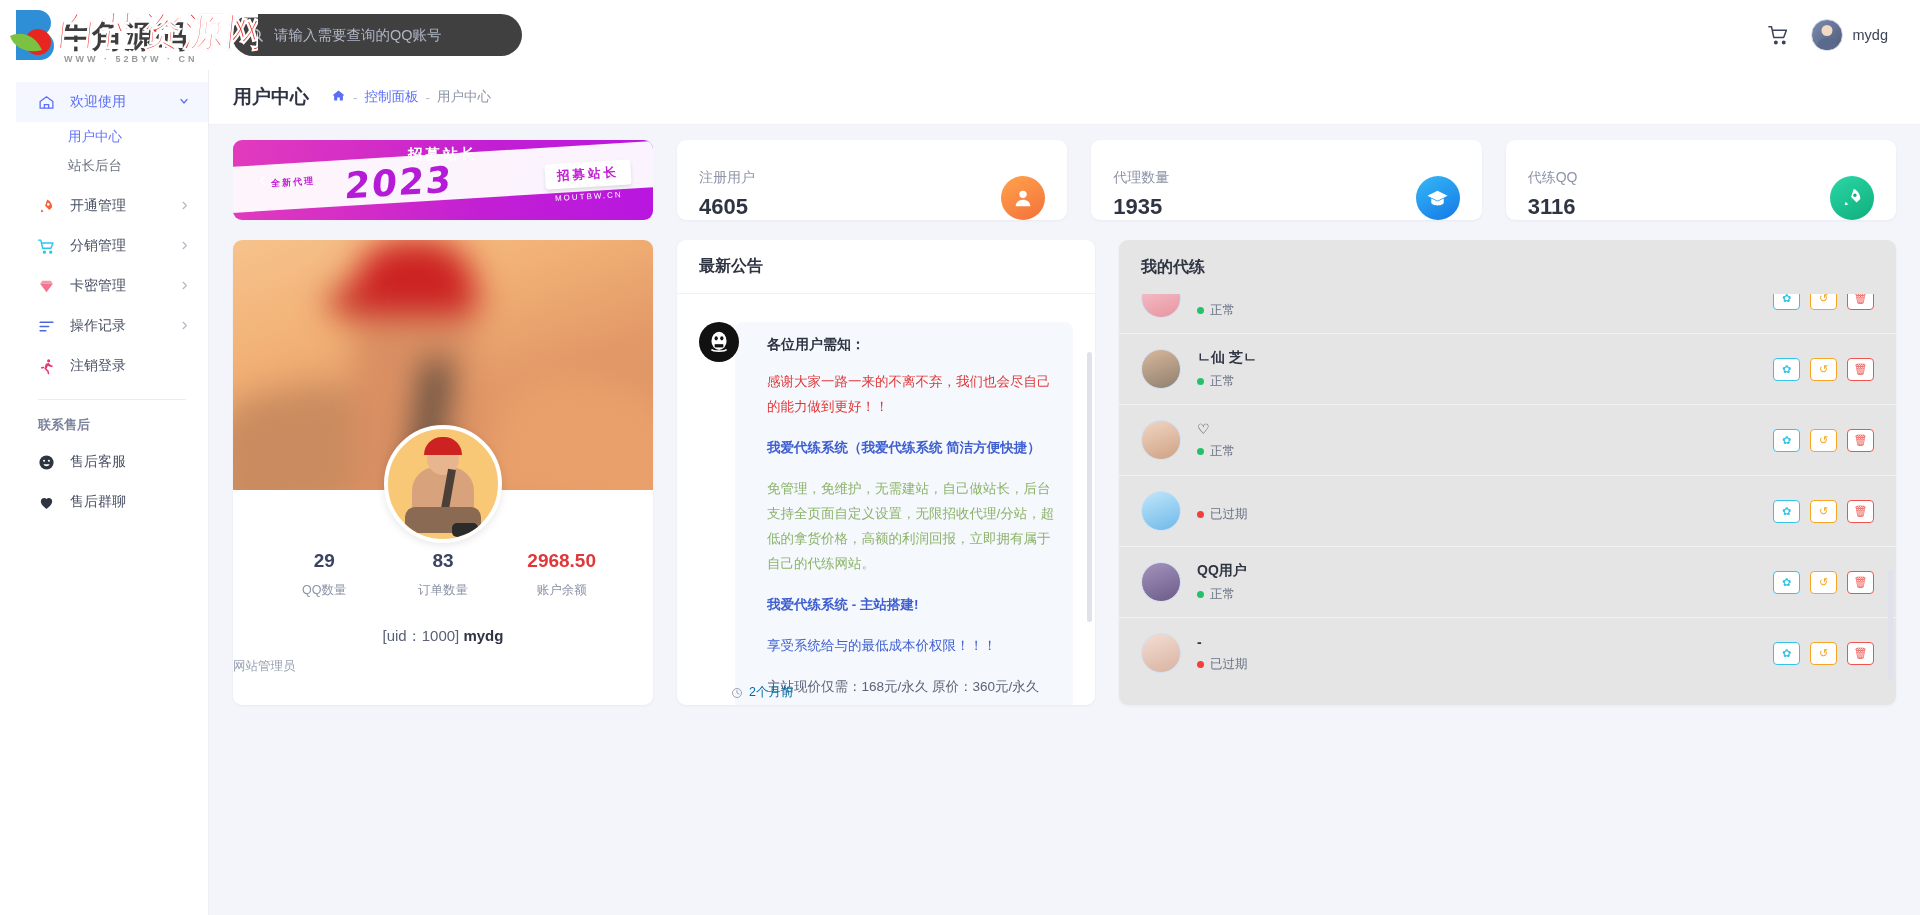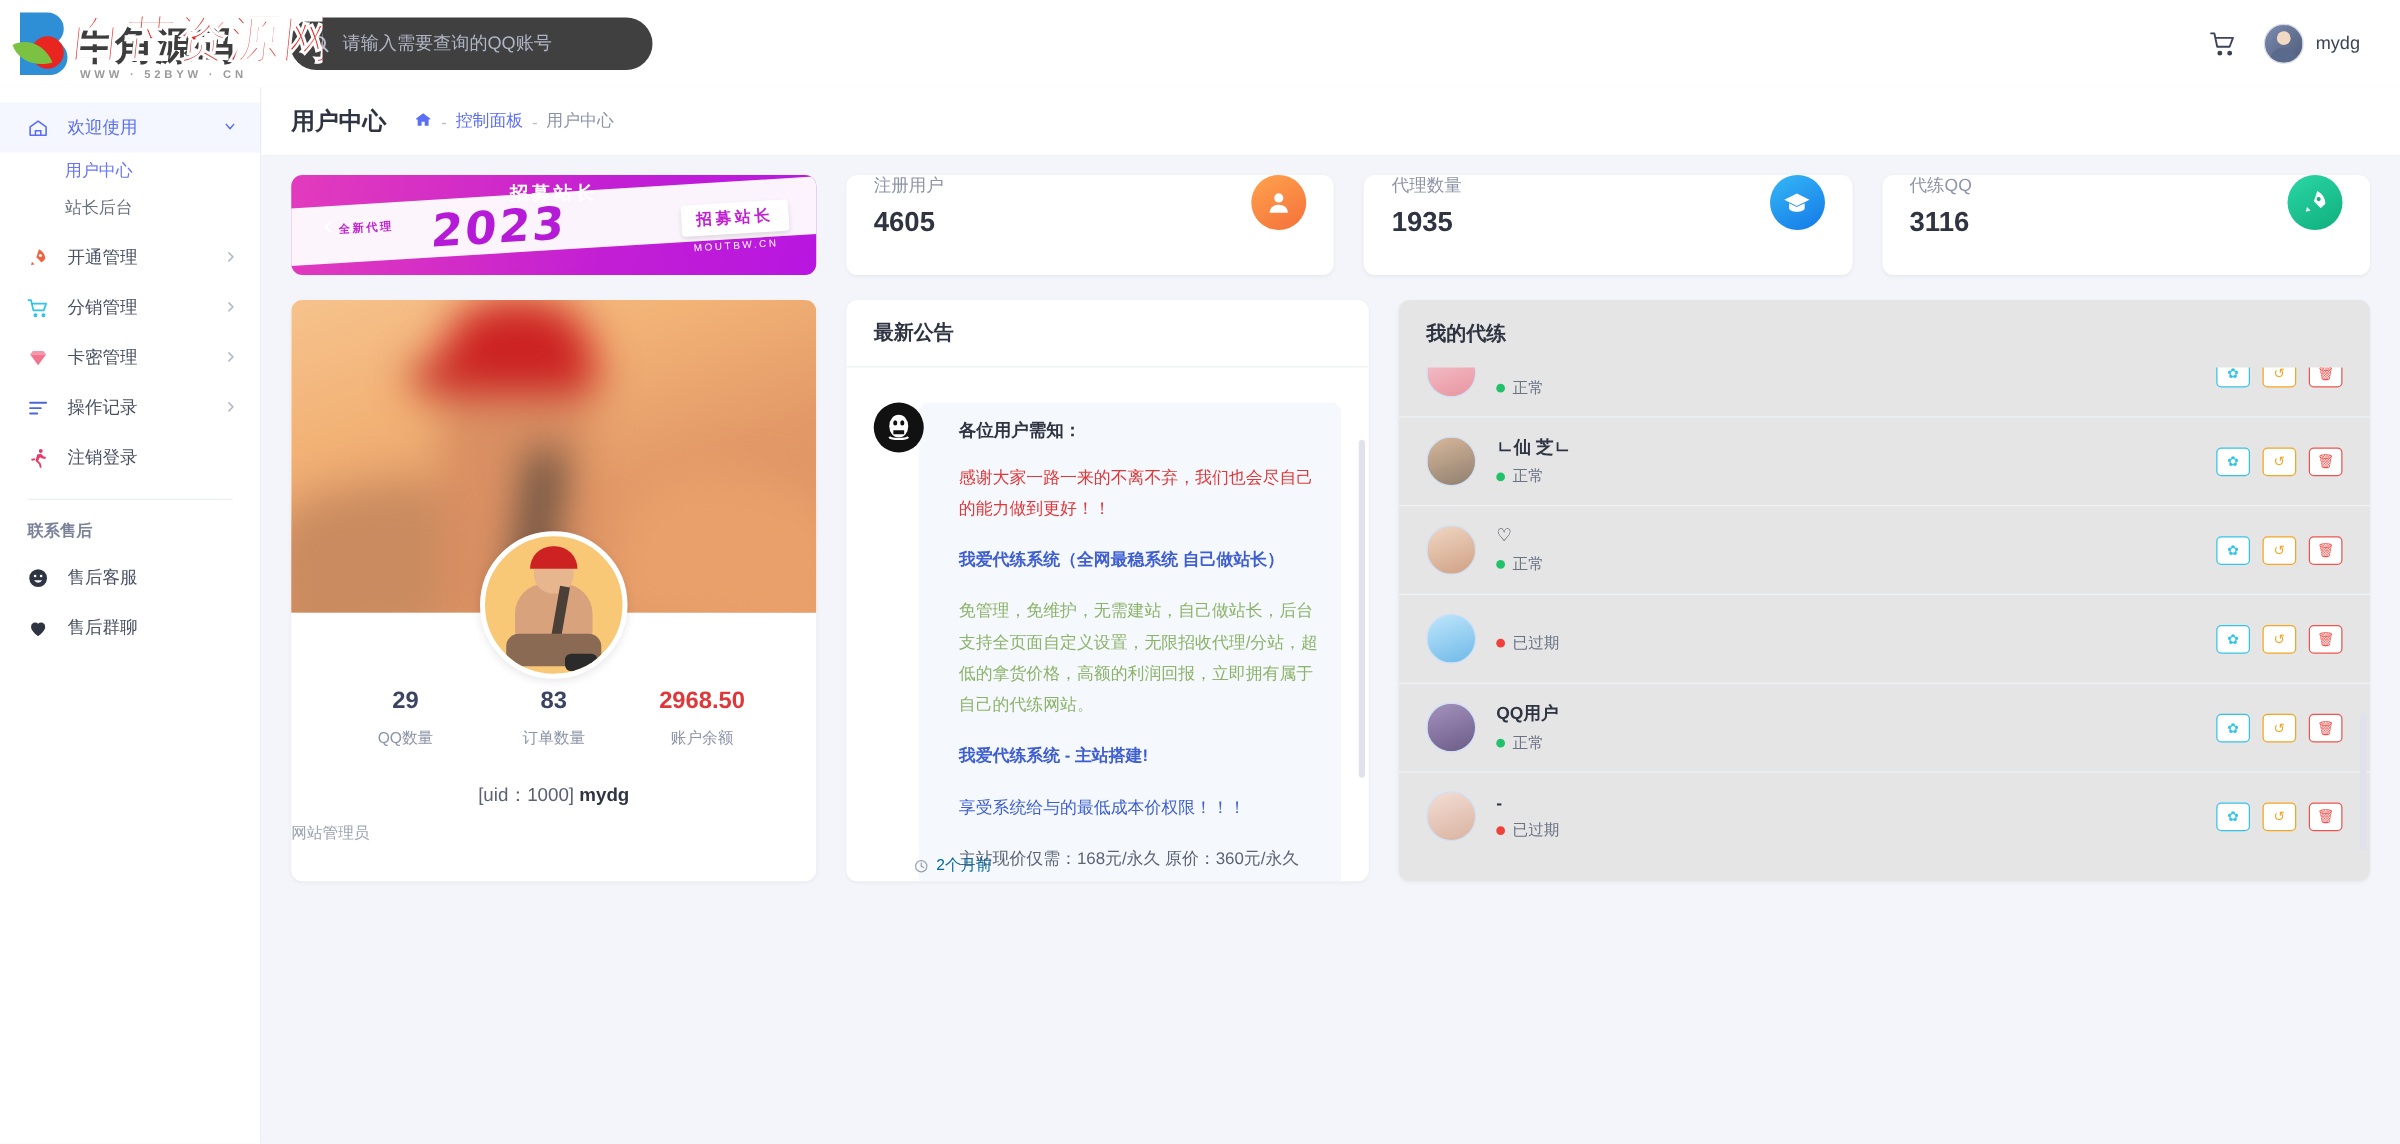--- a/index.html
+++ b/index.html
@@ -78,21 +78,21 @@
     content: ""; position: absolute; left: 50%; top: 18px;
     width: 22px; height: 18px; border-radius: 11px 11px 0 0;
     background: #5a6a8c; transform: translateX(-50%);
   }
   .user-name { font-size: 14.5px; color: #3c4257; }
 
   
   .sidebar {
     position: absolute; top: 70px; left: 0; width: 209px; height: 845px;
     background: #ffffff; border-right: 1px solid #eceef3;
-    padding-top: 12px; z-index: 20;
+    padding-top: 12px; z-index: 20; padding-left: 16px;
   }
   .nav-item {
     height: 40px; display: flex; align-items: center;
     padding: 0 0 0 22px; font-size: 14px; color: #4a5165;
     cursor: pointer; position: relative;
   }
   .nav-item.active { background: #f4f7ff; color: #5b6ef5; }
   .nav-icon {
     width: 22px; display: flex; align-items: center; justify-content: flex-start;
     flex-shrink: 0;
@@ -173,21 +173,21 @@
     transform: rotate(-3.5deg);
   }
   .promo-arrow {
     position: absolute; left: 26px; top: 50%; transform: translateY(-50%);
     color: #ffffff; font-size: 22px; opacity: .9; z-index: 3;
   }
 
   .stat-card {
     flex: 1; height: 80px; background: #ffffff; border-radius: 9px;
     box-shadow: 0 1px 3px rgba(40,45,70,.05);
-    display: flex; align-items: flex-start; justify-content: space-between;
+    display: flex; align-items: flex-end; justify-content: space-between;
     padding: 0 22px 0 22px;
   }
   .stat-label { font-size: 14px; color: #8d94a8; margin-bottom: 7px; }
   .stat-value { font-size: 22px; font-weight: 700; color: #2f3443; }
   .stat-icon {
     width: 44px; height: 44px; border-radius: 50%;
     display: flex; align-items: center; justify-content: center;
     color: #fff; flex-shrink: 0;
   }
 
@@ -651,21 +651,21 @@
               <ellipse cx="12" cy="11" rx="7" ry="8.4"></ellipse>
               <ellipse cx="9.4" cy="8.6" rx="1.5" ry="2" fill="#111"></ellipse>
               <ellipse cx="14.6" cy="8.6" rx="1.5" ry="2" fill="#111"></ellipse>
               <path d="M8 14h8v3H8z" fill="#111"></path>
               <path d="M5 19c1.5 2 12.5 2 14 0" stroke="#fff" stroke-width="1.6" fill="none"></path>
             </svg>
           </div>
           <div class="ann-bubble">
             <div class="ann-b1">各位用户需知：</div>
             <div class="ann-p c-red">感谢大家一路一来的不离不弃，我们也会尽自己的能力做到更好！！</div>
-            <div class="ann-p c-blue">我爱代练系统（全网最稳系统 自己做站长）</div>
+            <div class="ann-p c-blue">我爱代练系统（我爱代练系统 简洁方便快捷）</div>
             <div class="ann-p c-green">免管理，免维护，无需建站，自己做站长，后台支持全页面自定义设置，无限招收代理/分站，超低的拿货价格，高额的利润回报，立即拥有属于自己的代练网站。</div>
             <div class="ann-p c-blue">我爱代练系统 - 主站搭建!</div>
             <div class="ann-p c-blue2">享受系统给与的最低成本价权限！！！</div>
             <div class="ann-p c-gray">主站现价仅需：168元/永久  原价：360元/永久</div>
 
           </div>
         </div>
         <div class="ann-time">
           <svg width="12" height="12" viewBox="0 0 24 24" fill="none" stroke="#9aa1b3" stroke-width="2">
             <circle cx="12" cy="12" r="9"></circle>

